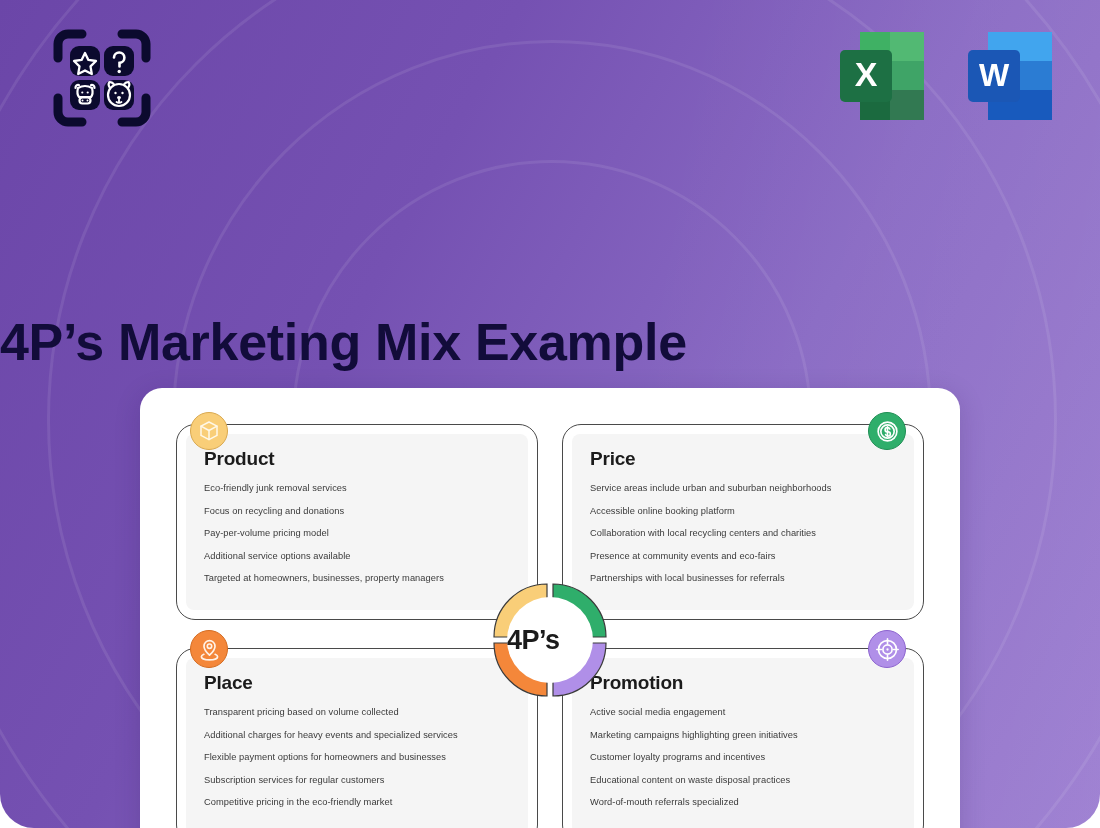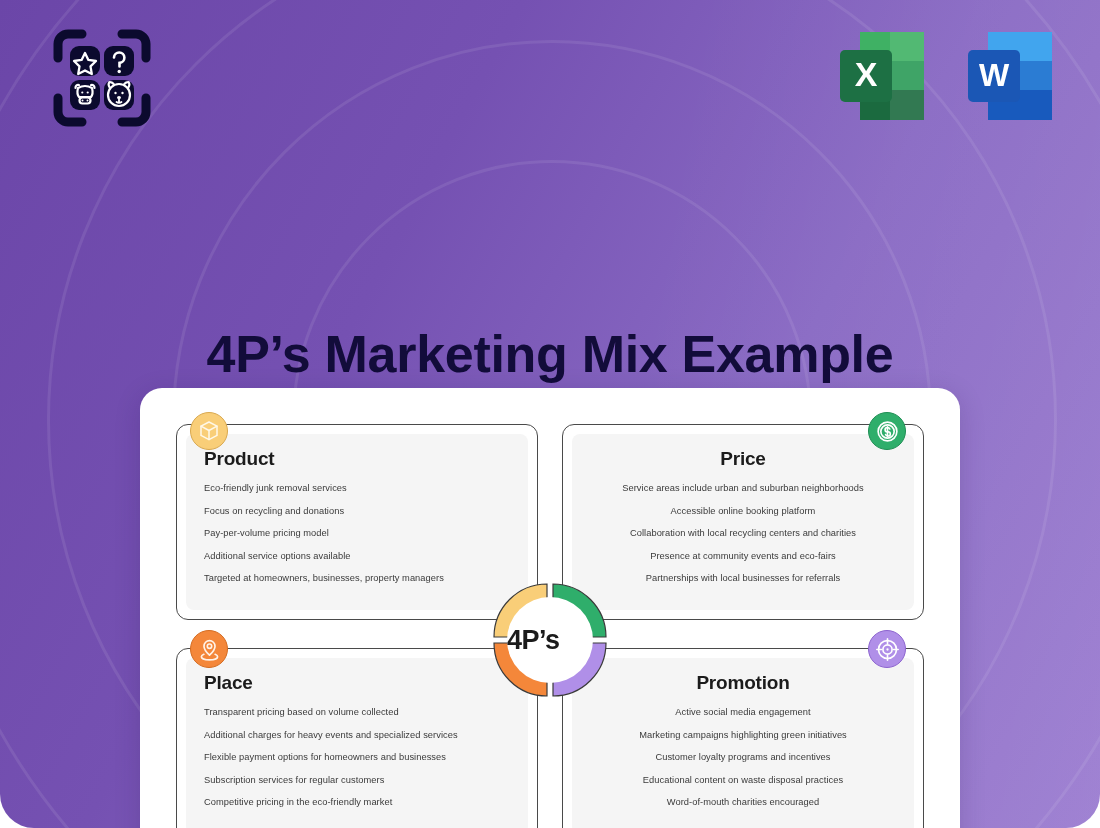--- a/index.html
+++ b/index.html
@@ -57,26 +57,25 @@
   .brand-title {
     position: absolute; left: 0; right: 0; top: 205px;
     text-align: center;
     color: #ffffff;
     font-size: 47px;
     font-weight: bold;
     letter-spacing: 0.5px;
   }
   .main-title {
     position: absolute; left: 0; right: 0; top: 312px;
-    text-align: center;
+    text-align: left;
     color: #120C3A;
     font-size: 52px;
     font-weight: bold;
     letter-spacing: -0.3px;
-    margin-top: 12px;
   }
 
   
   .card {
     position: absolute;
     left: 140px; top: 388px;
     width: 820px; height: 470px;
     background: #ffffff;
     border-radius: 22px 22px 0 0;
     box-shadow: 0 6px 26px rgba(40,16,80,0.18);
@@ -84,21 +83,21 @@
   .matrix {
     position: absolute;
     left: 36px; top: 36px;
     width: 748px; height: 420px;
   }
   
   .quad {
     position: absolute;
     width: 362px; height: 196px;
     border: 1.6px solid #4a4a4a;
-    border-radius: 12px;
+    border-radius: 19px;
     background: #ffffff;
     padding: 9px;
   }
   .quad-inner {
     width: 100%; height: 100%;
     background: #F5F5F5;
     border-radius: 8px;
     padding: 14px 18px 10px 18px;
   }
   .q-product  { left: 0;     top: 0; }
@@ -114,21 +113,21 @@
     letter-spacing: -0.2px;
   }
   .quad ul { list-style: none; }
   .quad li {
     font-size: 9.3px;
     line-height: 1.25;
     color: #3A3A3A;
     margin-bottom: 11px;
     letter-spacing: 0.05px;
   }
-  .align-right { text-align: center; }
+  .align-right { text-align: left; }
 
   
   .badge {
     position: absolute;
     width: 38px; height: 38px;
     border-radius: 50%;
     display: flex; align-items: center; justify-content: center;
     z-index: 6;
   }
   .badge.amber  { background: #F9CE78; border: 1.5px solid #D9A84E; }
@@ -288,21 +287,21 @@
       </div>
 
       <div class="quad q-promotion">
         <div class="quad-inner align-right">
           <h3>Promotion</h3>
           <ul>
             <li>Active social media engagement</li>
             <li>Marketing campaigns highlighting green initiatives</li>
             <li>Customer loyalty programs and incentives</li>
             <li>Educational content on waste disposal practices</li>
-            <li>Word-of-mouth charities encouraged</li>
+            <li>Word-of-mouth referrals specialized</li>
           </ul>
         </div>
       </div>
 
     </div>
   </div>
 
   <div class="badge amber b-product">
     <svg width="24" height="24" viewBox="0 0 24 24" fill="none" stroke="#FFF8E8" stroke-width="1.5" stroke-linejoin="round" stroke-linecap="round">
       <path d="M12 3 L20 7.2 L20 16.4 L12 20.6 L4 16.4 L4 7.2 Z"></path>

